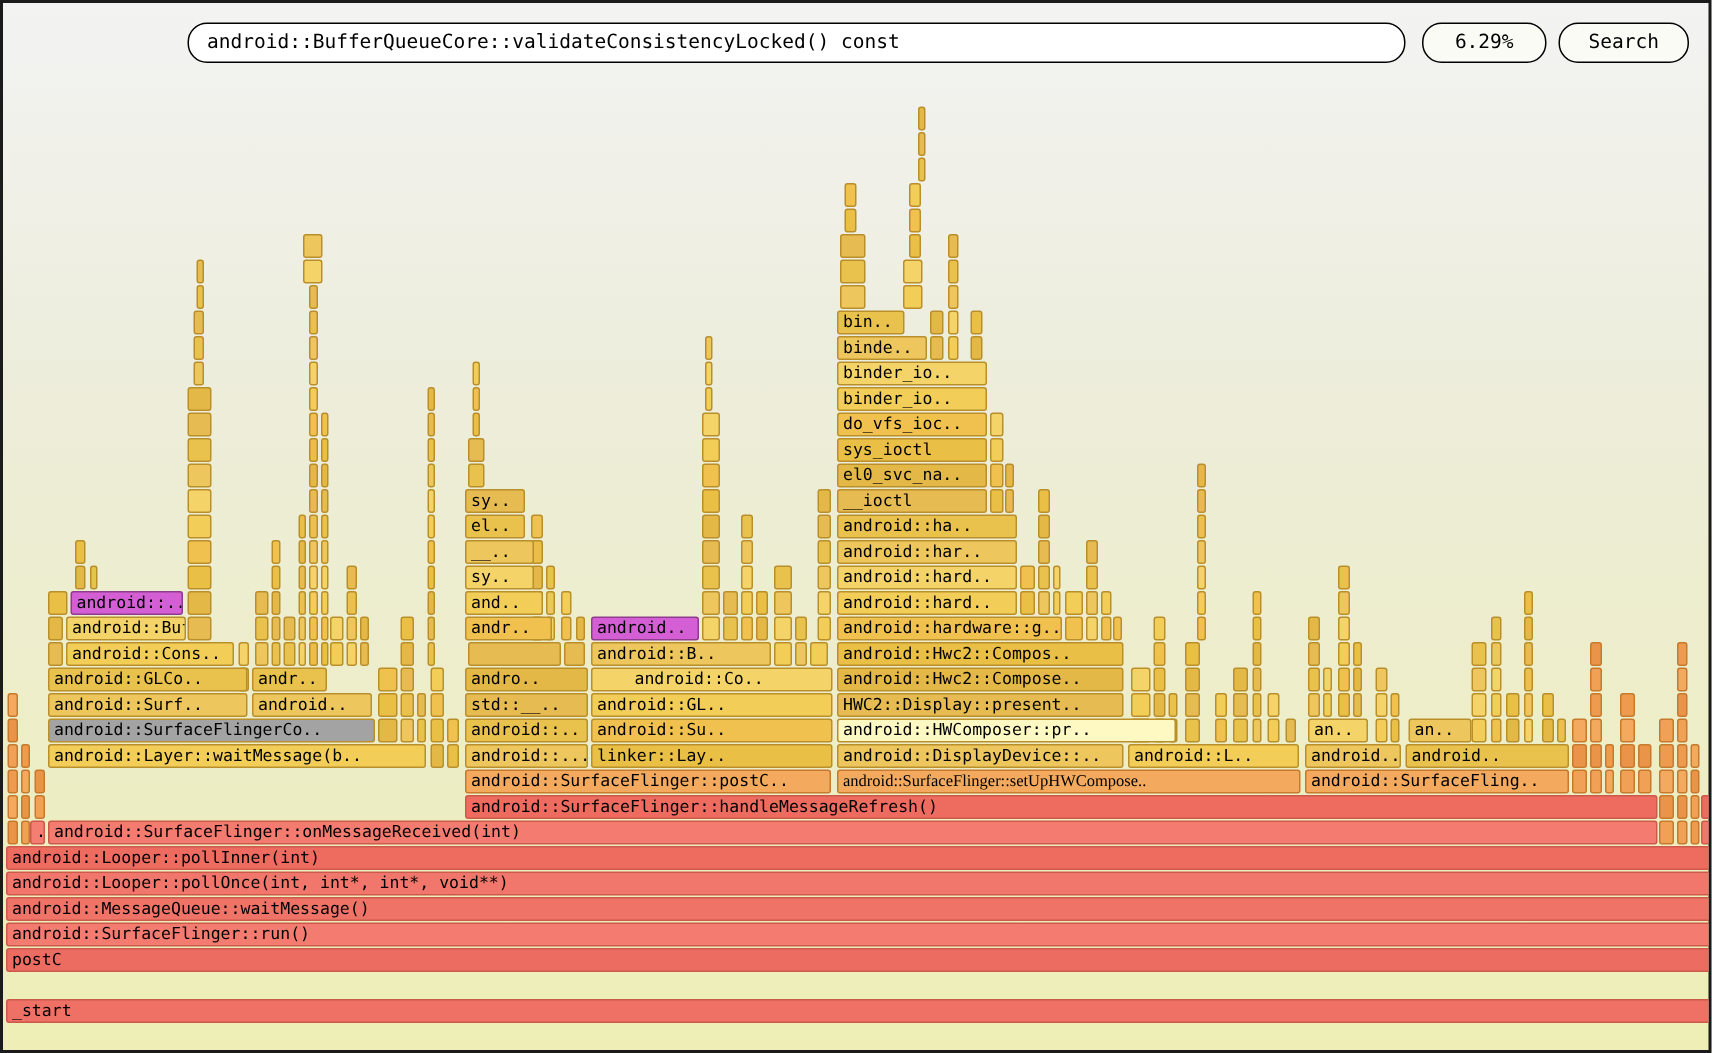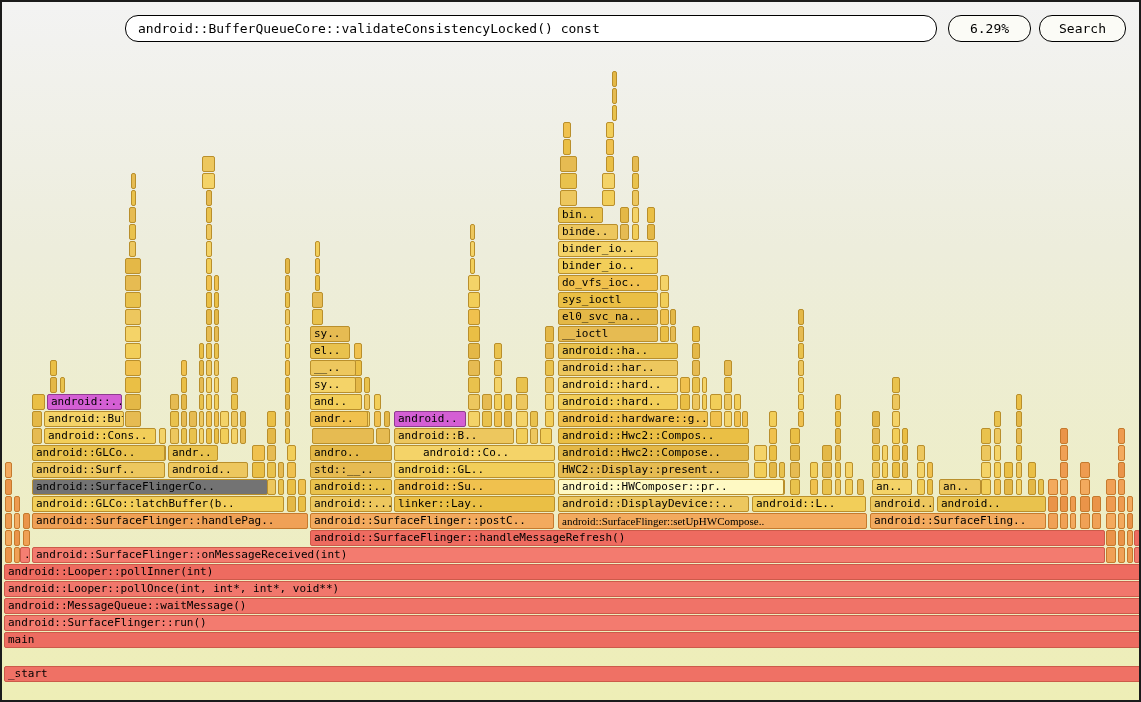--- a/index.html
+++ b/index.html
@@ -350,40 +350,39 @@
     <div class="frame" style="left: 1116px; top: 460px; width: 7px; height: 16px; background: rgb(234, 148, 73); border-color: rgb(197, 122, 46);"></div>
     <div class="frame" style="left: 1116px; top: 443px; width: 7px; height: 16px; background: rgb(243, 170, 94); border-color: rgb(197, 122, 46);"></div>
     <div class="frame" style="left: 1116px; top: 426px; width: 7px; height: 16px; background: rgb(238, 155, 80); border-color: rgb(197, 122, 46);"></div>
     <div class="frame" style="left: 1125px; top: 545px; width: 6px; height: 16px; background: rgb(238, 155, 80); border-color: rgb(197, 122, 46);"></div>
     <div class="frame" style="left: 1125px; top: 528px; width: 6px; height: 16px; background: rgb(240, 161, 86); border-color: rgb(197, 122, 46);"></div>
     <div class="frame" style="left: 1125px; top: 511px; width: 6px; height: 16px; background: rgb(234, 148, 73); border-color: rgb(197, 122, 46);"></div>
     <div class="frame" style="left: 1125px; top: 494px; width: 6px; height: 16px; background: rgb(243, 170, 94); border-color: rgb(197, 122, 46);"></div>
     <div class="frame" style="left: 1132px; top: 545px; width: 6px; height: 16px; background: rgb(241, 119, 108); border-color: rgb(204, 90, 74);"></div>
     <div class="frame" style="left: 1132px; top: 528px; width: 6px; height: 16px; background: rgb(238, 107, 96); border-color: rgb(204, 90, 74);"></div>
     <div class="frame" title="_start" style="left: 2px; top: 664px; width: 1137px; height: 16px; background: rgb(239, 113, 101); border-color: rgb(204, 90, 74);">_start</div>
-    <div class="frame" title="main" style="left: 2px; top: 630px; width: 1137px; height: 16px; background: rgb(237, 108, 97); border-color: rgb(204, 90, 74);">main</div>
+    <div class="frame" title="main" style="left: 2px; top: 630px; width: 1137px; height: 16px; background: rgb(237, 108, 97); border-color: rgb(204, 90, 74);">postC</div>
     <div class="frame" title="android::SurfaceFlinger::run()" style="left: 2px; top: 613px; width: 1137px; height: 16px; background: rgb(243, 123, 111); border-color: rgb(204, 90, 74);">android::SurfaceFlinger::run()</div>
     <div class="frame" title="android::MessageQueue::waitMessage()" style="left: 2px; top: 596px; width: 1137px; height: 16px; background: rgb(240, 115, 104); border-color: rgb(204, 90, 74);">android::MessageQueue::waitMessage()</div>
     <div class="frame" title="android::Looper::pollOnce(int, int*, int*, void**)" style="left: 2px; top: 579px; width: 1137px; height: 16px; background: rgb(241, 119, 108); border-color: rgb(204, 90, 74);">android::Looper::pollOnce(int, int*, int*, void**)</div>
     <div class="frame" title="android::Looper::pollInner(int)" style="left: 2px; top: 562px; width: 1137px; height: 16px; background: rgb(238, 107, 96); border-color: rgb(204, 90, 74);">android::Looper::pollInner(int)</div>
     <div class="frame" title="." style="left: 18px; top: 545px; width: 10px; height: 16px; background: rgb(245, 126, 114); border-color: rgb(204, 90, 74);">.</div>
     <div class="frame" title="android::SurfaceFlinger::onMessageReceived(int)" style="left: 30px; top: 545px; width: 1073px; height: 16px; background: rgb(243, 123, 111); border-color: rgb(204, 90, 74);">android::SurfaceFlinger::onMessageReceived(int)</div>
     <div class="frame" title="android::SurfaceFlinger::handleMessageRefresh()" style="left: 308px; top: 528px; width: 795px; height: 16px; background: rgb(238, 107, 96); border-color: rgb(204, 90, 74);">android::SurfaceFlinger::handleMessageRefresh()</div>
-    <div class="frame" title="android::SurfaceFlinger::handlePag.." style="left: 30px; top: 511px; width: 276px; height: 16px; background: rgb(240, 161, 86); border-color: rgb(197, 122, 46);">android::SurfaceFlinger::handlePag..</div>
     <div class="frame" title="android::SurfaceFlinger::postC.." style="left: 308px; top: 511px; width: 244px; height: 16px; background: rgb(243, 170, 94); border-color: rgb(197, 122, 46);">android::SurfaceFlinger::postC..</div>
     <div class="frame" title="android::SurfaceFlinger::setUpHWCompose.." style="left: 556px; top: 511px; width: 309px; height: 16px; background: rgb(243, 170, 94); border-color: rgb(197, 122, 46); font-family: Liberation Serif, serif;">android::SurfaceFlinger::setUpHWCompose..</div>
     <div class="frame" title="android::SurfaceFling.." style="left: 868px; top: 511px; width: 176px; height: 16px; background: rgb(243, 170, 94); border-color: rgb(197, 122, 46);">android::SurfaceFling..</div>
-    <div class="frame" title="android::Layer::latchBuffer(b.." style="left: 30px; top: 494px; width: 252px; height: 16px; background: rgb(242, 206, 89); border-color: rgb(185, 143, 44);">android::GLCo::latchBuffer(b..</div>
+    <div class="frame" title="android::Layer::latchBuffer(b.." style="left: 30px; top: 494px; width: 252px; height: 16px; background: rgb(242, 206, 89); border-color: rgb(185, 143, 44);">android::Layer::waitMessage(b..</div>
     <div class="frame" title="android::..." style="left: 308px; top: 494px; width: 82px; height: 16px; background: rgb(237, 199, 94); border-color: rgb(185, 143, 44);">android::...</div>
     <div class="frame" title="android::Lay.." style="left: 392px; top: 494px; width: 161px; height: 16px; background: rgb(234, 191, 69); border-color: rgb(185, 143, 44);">linker::Lay..</div>
     <div class="frame" title="android::DisplayDevice::.." style="left: 556px; top: 494px; width: 191px; height: 16px; background: rgb(237, 199, 94); border-color: rgb(185, 143, 44);">android::DisplayDevice::..</div>
     <div class="frame" title="android::L.." style="left: 750px; top: 494px; width: 114px; height: 16px; background: rgb(242, 206, 89); border-color: rgb(185, 143, 44);">android::L..</div>
     <div class="frame" title="android.." style="left: 868px; top: 494px; width: 64px; height: 16px; background: rgb(237, 199, 94); border-color: rgb(185, 143, 44);">android..</div>
     <div class="frame" title="android.." style="left: 935px; top: 494px; width: 109px; height: 16px; background: rgb(233, 194, 77); border-color: rgb(185, 143, 44);">android..</div>
-    <div class="frame" title="android::SurfaceFlingerCo.." style="left: 30px; top: 477px; width: 236px; height: 16px; background: #737373; border-color: rgb(185, 143, 44);">android::SurfaceFlingerCo..</div>
+    <div class="frame" title="android::SurfaceFlingerCo.." style="left: 30px; top: 477px; width: 218px; height: 16px; background: #a3a3a3; border-color: rgb(185, 143, 44);">android::SurfaceFlingerCo..</div>
     <div class="frame" title="android::.." style="left: 308px; top: 477px; width: 82px; height: 16px; background: rgb(233, 194, 77); border-color: rgb(185, 143, 44);">android::..</div>
     <div class="frame" title="android::Su.." style="left: 392px; top: 477px; width: 161px; height: 16px; background: rgb(240, 193, 78); border-color: rgb(185, 143, 44);">android::Su..</div>
     <div class="frame" title="android::HWComposer::pr.." style="left: 556px; top: 477px; width: 226px; height: 16px; background: #fef9c3; border-color: rgb(185, 143, 44);">android::HWComposer::pr..</div>
     <div class="frame" title="an.." style="left: 870px; top: 477px; width: 40px; height: 16px; background: rgb(244, 211, 104); border-color: rgb(185, 143, 44);">an..</div>
     <div class="frame" title="an.." style="left: 937px; top: 477px; width: 42px; height: 16px; background: rgb(237, 199, 94); border-color: rgb(185, 143, 44);">an..</div>
     <div class="frame" title="android::Surf.." style="left: 30px; top: 460px; width: 133px; height: 16px; background: rgb(237, 199, 94); border-color: rgb(185, 143, 44);">android::Surf..</div>
     <div class="frame" title="android.." style="left: 166px; top: 460px; width: 80px; height: 16px; background: rgb(237, 199, 94); border-color: rgb(185, 143, 44);">android..</div>
     <div class="frame" title="std::__.." style="left: 308px; top: 460px; width: 82px; height: 16px; background: rgb(230, 187, 82); border-color: rgb(185, 143, 44);">std::__..</div>
     <div class="frame" title="android::GL.." style="left: 392px; top: 460px; width: 161px; height: 16px; background: rgb(242, 206, 89); border-color: rgb(185, 143, 44);">android::GL..</div>
     <div class="frame" title="HWC2::Display::present.." style="left: 556px; top: 460px; width: 191px; height: 16px; background: rgb(230, 187, 82); border-color: rgb(185, 143, 44);">HWC2::Display::present..</div>

